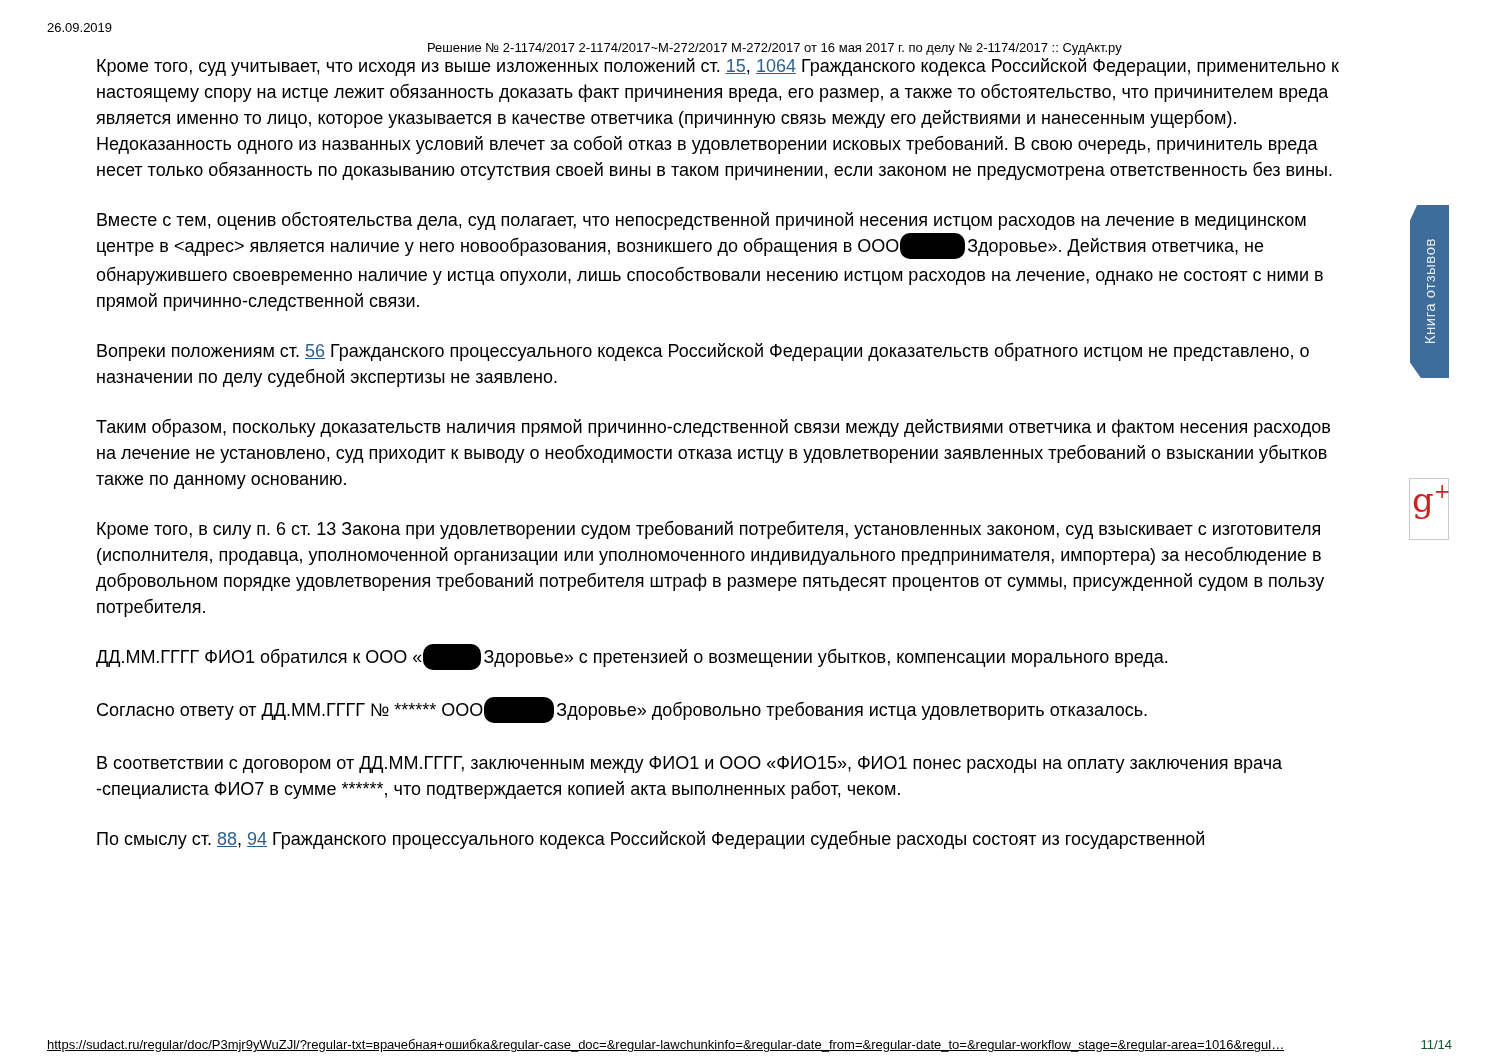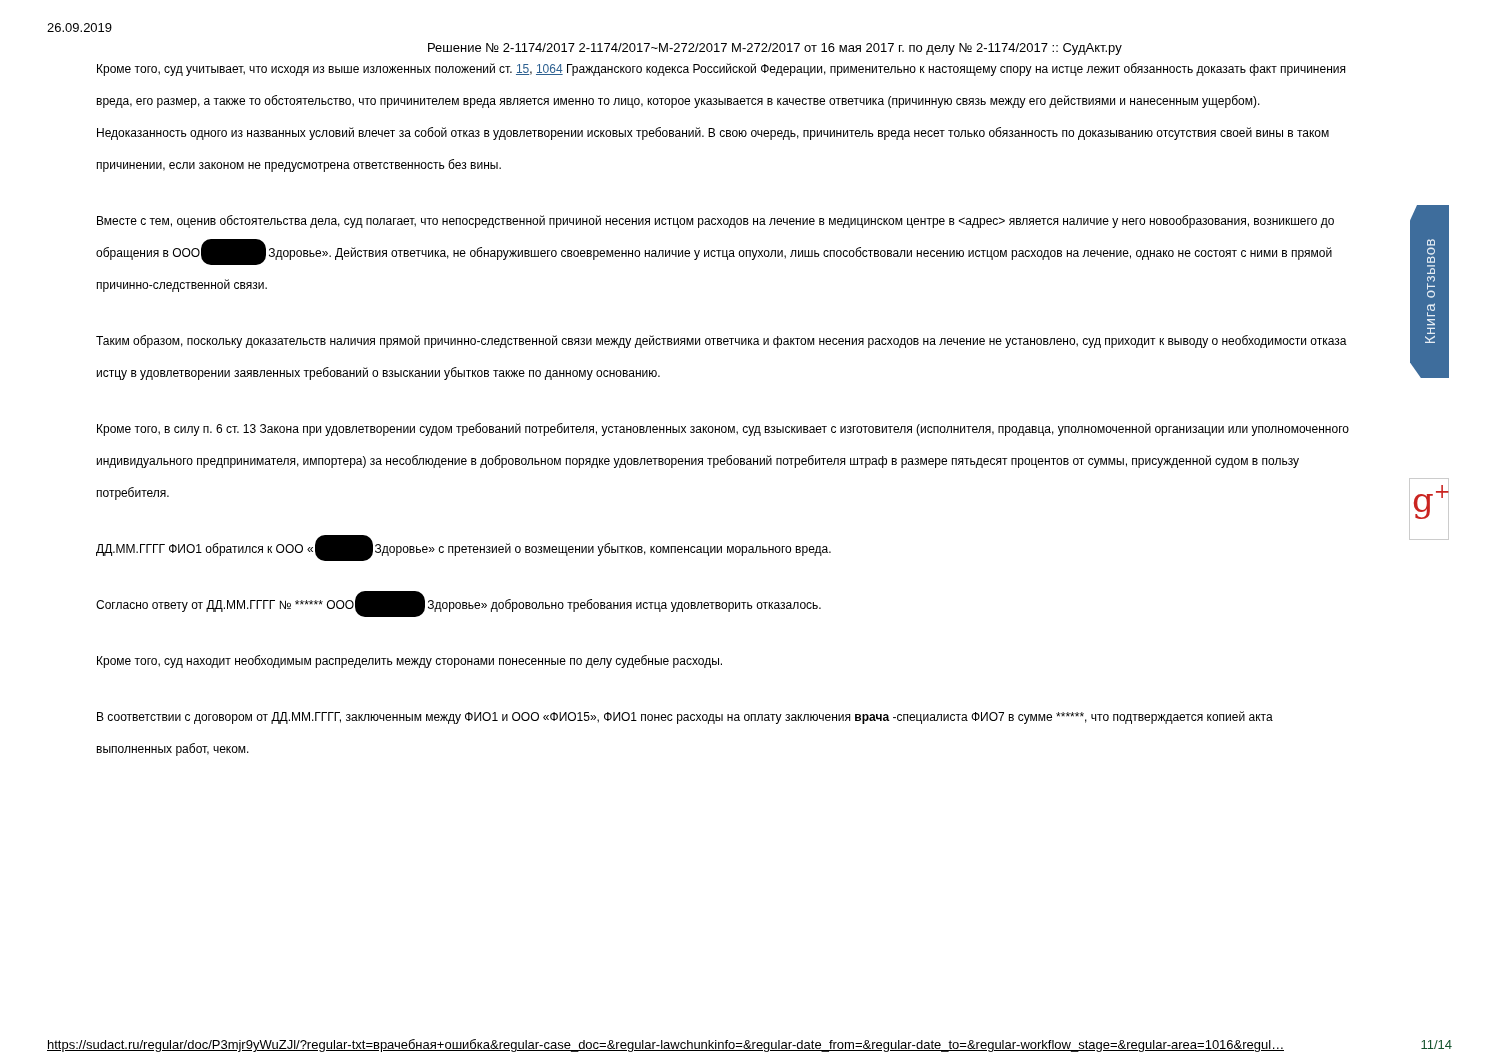--- a/index.html
+++ b/index.html
@@ -24,38 +24,38 @@
   .header-title {
     position: absolute; left: 427px; top: 20px;
     font-size: 13px; color: #000;
     white-space: nowrap;
     margin-top: 20px;
   }
 
   
   .doc-body {
     position: absolute; left: 96px; top: 53px; width: 1253px;
-    font-size: 12px; line-height: 32px; color: #000;
+    font-size: 18px; line-height: 26px; color: #000;
     text-align: left;
   }
   .doc-body p { margin: 0 0 24px 0; }
   .doc-link {
     color: var(--link-color, #2e6191);
     text-decoration: underline;
     cursor: pointer;
   }
   .redacted {
     display: inline-block;
     height: 26px;
     background: #000;
     border-radius: 10px;
     vertical-align: middle;
     margin: 0 2px 3px 1px;
   }
-  .bold-term { font-weight: bold; }
+  .bold-term { font-weight: normal; }
 
   
   .feedback-tab {
     position: absolute; right: 51px; top: 205px;
     width: 39px; height: 173px;
     background: #3e6d9c;
     clip-path: polygon(18% 0%, 100% 0%, 100% 100%, 28% 100%, 0% 91%, 0% 9%);
     display: flex; align-items: center; justify-content: center;
     cursor: pointer;
   }
@@ -104,26 +104,27 @@
 
 <div class="page">
 
   <div class="header-date">26.09.2019</div>
 
   <div class="header-title">Решение № 2-1174/2017 2-1174/2017~М-272/2017 М-272/2017 от 16 мая 2017 г. по делу № 2-1174/2017 :: СудАкт.ру</div>
 
   <div class="doc-body">
       <p>Кроме того, суд учитывает, что исходя из выше изложенных положений ст. <a class="doc-link" href="#">15</a>, <a class="doc-link" href="#">1064</a> Гражданского кодекса Российской Федерации, применительно к настоящему спору на истце лежит обязанность доказать факт причинения вреда, его размер, а также то обстоятельство, что причинителем вреда является именно то лицо, которое указывается в качестве ответчика (причинную связь между его действиями и нанесенным ущербом). Недоказанность одного из названных условий влечет за собой отказ в удовлетворении исковых требований. В свою очередь, причинитель вреда несет только обязанность по доказыванию отсутствия своей вины в таком причинении, если законом не предусмотрена ответственность без вины.</p>
       <p>Вместе с тем, оценив обстоятельства дела, суд полагает, что непосредственной причиной несения истцом расходов на лечение в медицинском центре в &lt;адрес&gt; является наличие у него новообразования, возникшего до обращения в ООО<span class="redacted" style="width: 65px; background: rgb(0, 0, 0);"></span>Здоровье». Действия ответчика, не обнаружившего своевременно наличие у истца опухоли, лишь способствовали несению истцом расходов на лечение, однако не состоят с ними в прямой причинно-следственной связи.</p>
+      <p>Вопреки положениям ст. <a class="doc-link" href="#">56</a> Гражданского процессуального кодекса Российской Федерации доказательств обратного истцом не представлено, о назначении по делу судебной экспертизы не заявлено.</p>
       <p>Таким образом, поскольку доказательств наличия прямой причинно-следственной связи между действиями ответчика и фактом несения расходов на лечение не установлено, суд приходит к выводу о необходимости отказа истцу в удовлетворении заявленных требований о взыскании убытков также по данному основанию.</p>
       <p>Кроме того, в силу п. 6 ст. 13 Закона при удовлетворении судом требований потребителя, установленных законом, суд взыскивает с изготовителя (исполнителя, продавца, уполномоченной организации или уполномоченного индивидуального предпринимателя, импортера) за несоблюдение в добровольном порядке удовлетворения требований потребителя штраф в размере пятьдесят процентов от суммы, присужденной судом в пользу потребителя.</p>
       <p>ДД.ММ.ГГГГ ФИО1 обратился к ООО «<span class="redacted" style="width: 58px; background: rgb(0, 0, 0);"></span>Здоровье» с претензией о возмещении убытков, компенсации морального вреда.</p>
       <p>Согласно ответу от ДД.ММ.ГГГГ № ****** ООО<span class="redacted" style="width: 70px; background: rgb(0, 0, 0);"></span>Здоровье» добровольно требования истца удовлетворить отказалось.</p>
-      <p>Кроме того, суд находит необходимым распределить между сторонами понесенные по делу судебные расходы.</p>
       <p>В соответствии с договором от ДД.ММ.ГГГГ, заключенным между ФИО1 и ООО «ФИО15», ФИО1 понес расходы на оплату заключения <span class="bold-term">врача</span> -специалиста ФИО7 в сумме ******, что подтверждается копией акта выполненных работ, чеком.</p>
+      <p>По смыслу ст. <a class="doc-link" href="#">88</a>, <a class="doc-link" href="#">94</a> Гражданского процессуального кодекса Российской Федерации судебные расходы состоят из государственной</p>
     </div>
 
   <div class="feedback-tab" style="background: rgb(62, 109, 156);">
     <span class="tab-label">Книга отзывов</span>
   </div>
 
   <div class="gplus-box">
     <span class="gplus-text"><span class="g-char">g</span><span class="plus-char">+</span></span>
   </div>
 

